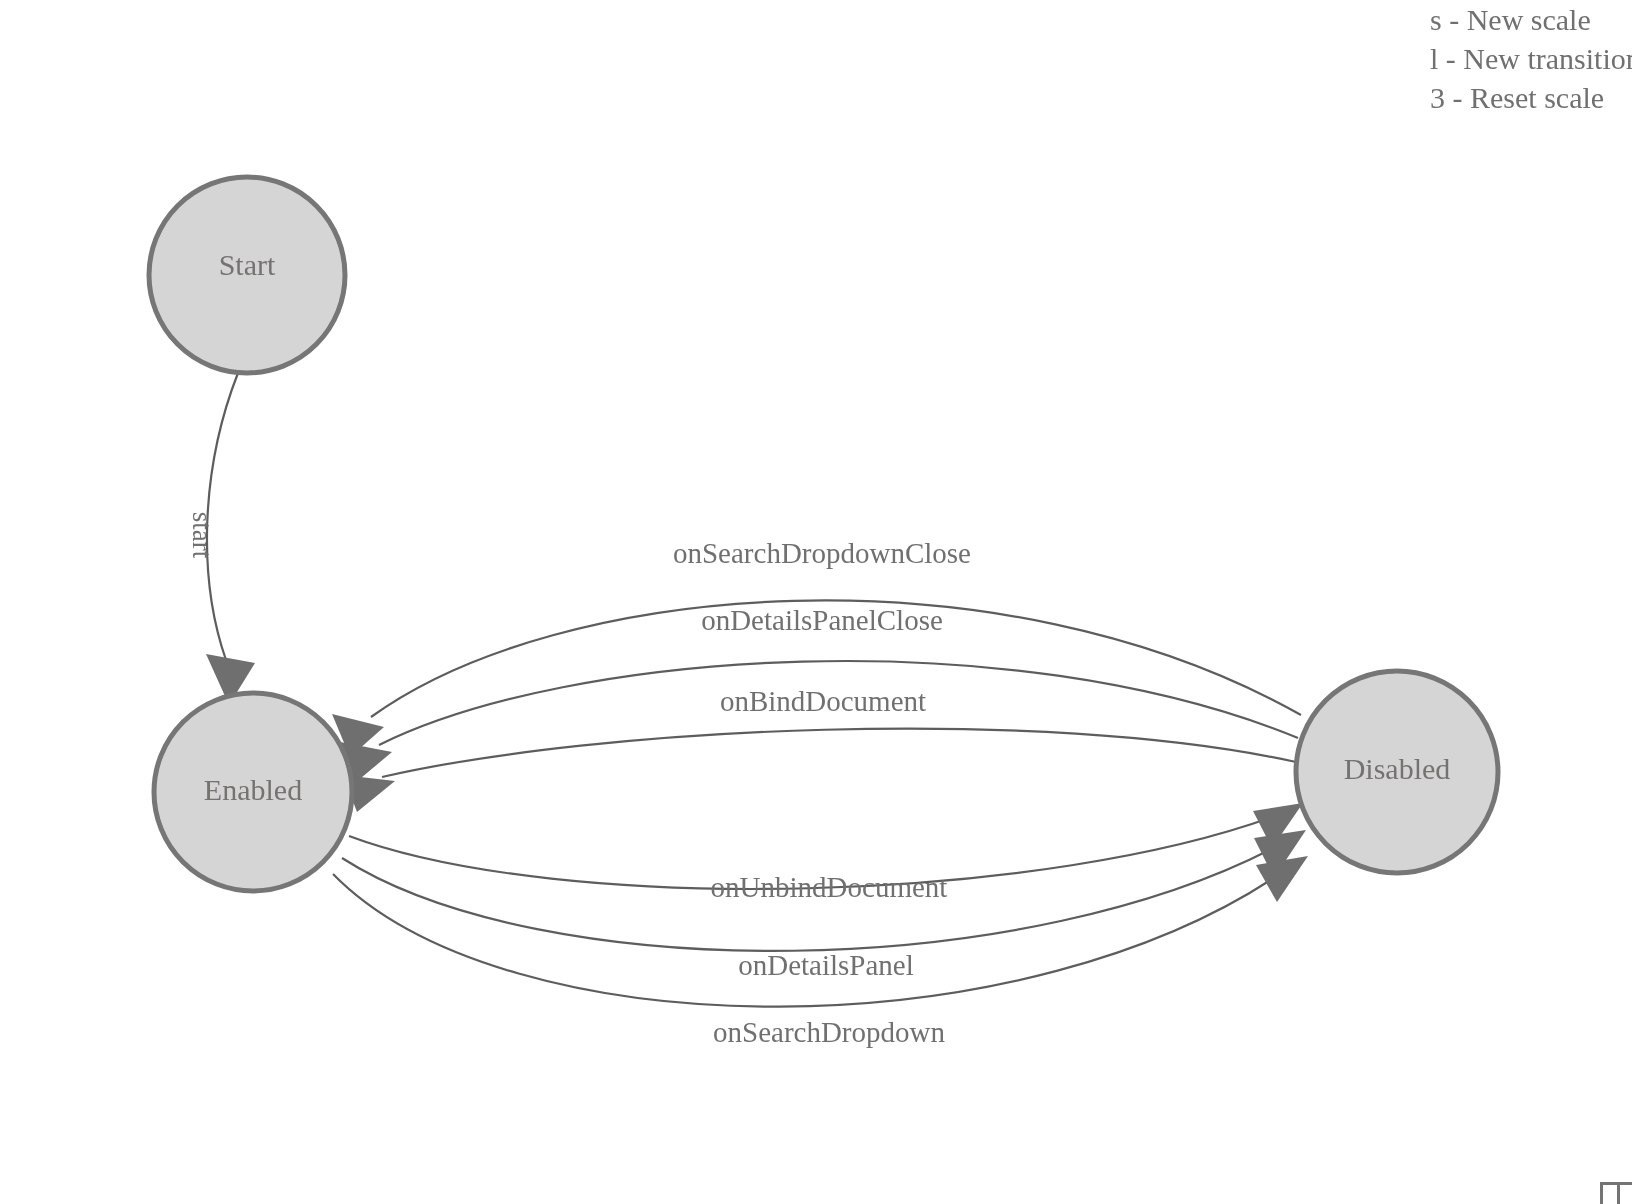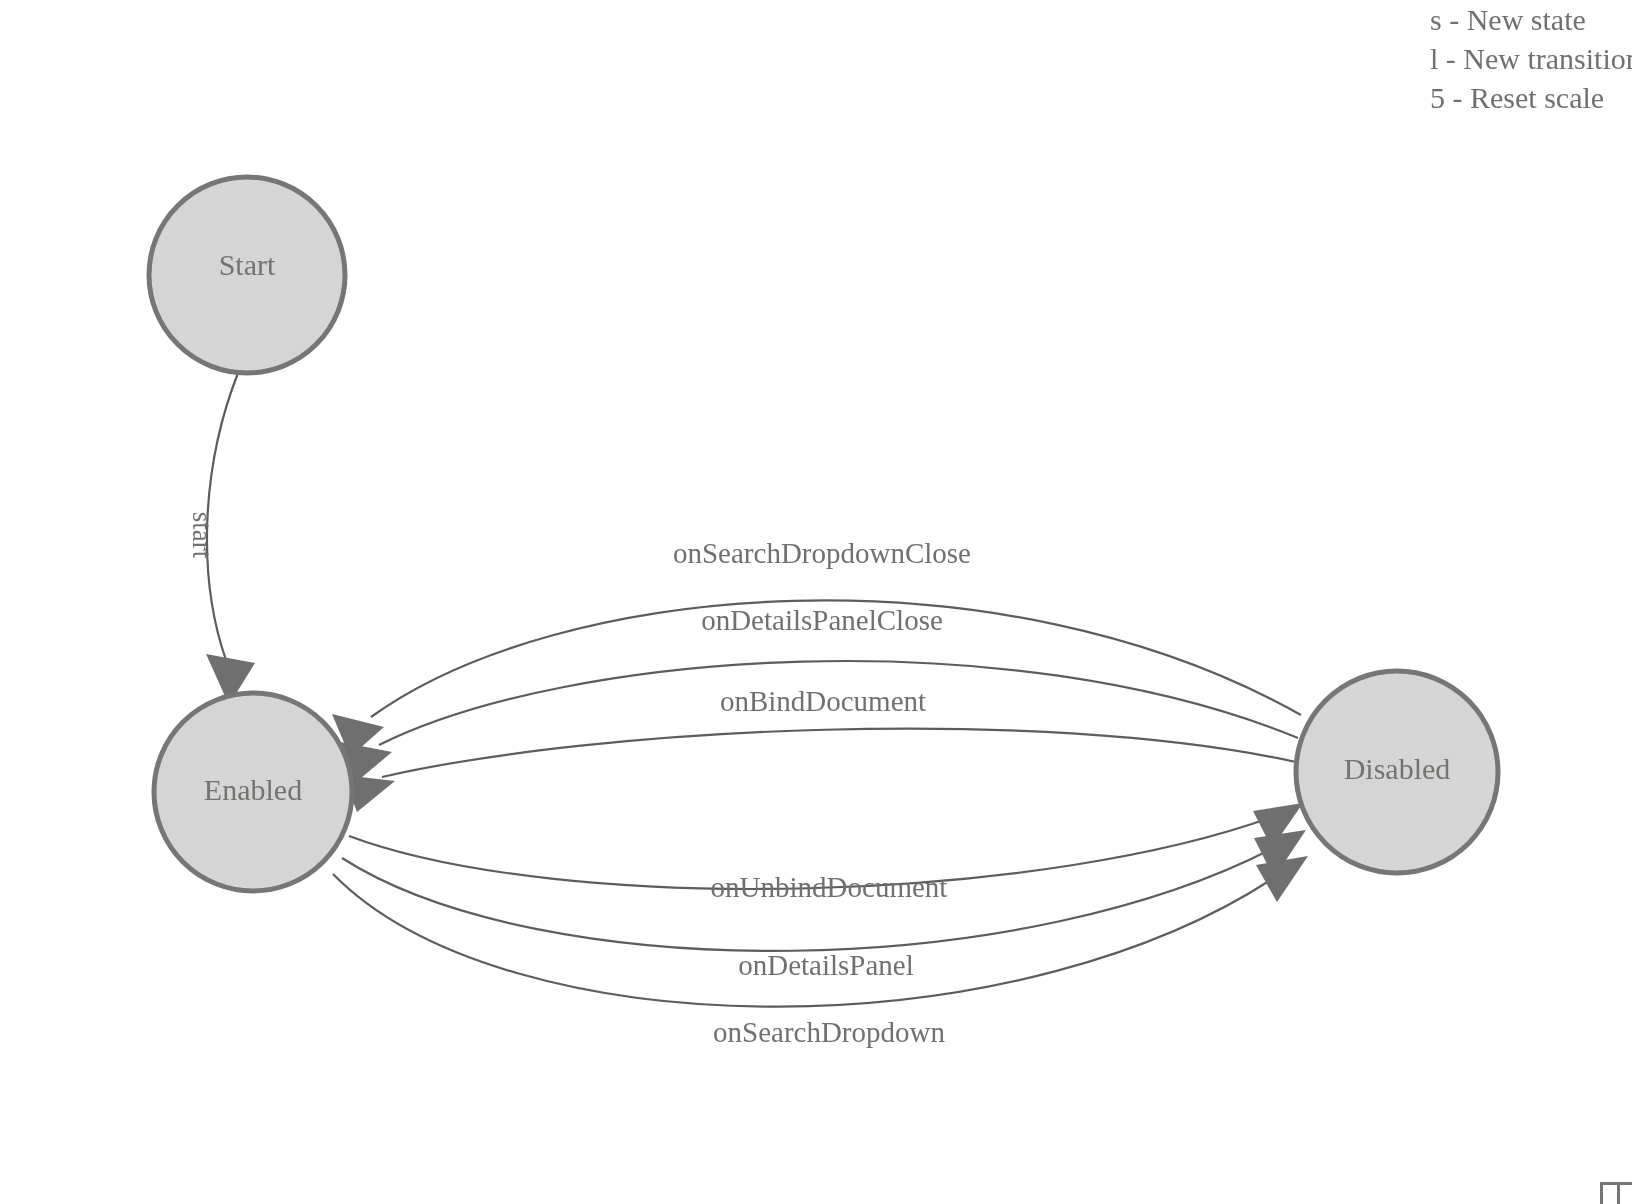--- a/index.html
+++ b/index.html
@@ -161,22 +161,22 @@
 
     <text class="edge-label" x="829" y="897">onUnbindDocument</text>
 
     <text class="edge-label" x="826" y="975">onDetailsPanel</text>
 
     <text class="edge-label" x="829" y="1042">onSearchDropdown</text>
 
   </svg>
 
   <div id="legend">
-    <div class="legend-row">s - New state</div>
+    <div class="legend-row">s - New scale</div>
     <div class="legend-row">l - New transition</div>
-    <div class="legend-row">5 - Reset scale</div>
+    <div class="legend-row">3 - Reset scale</div>
   </div>
 
   <div id="corner-widget">
     <div class="inner-v"></div>
   </div>
 
 </div>
 
 </body></html>

